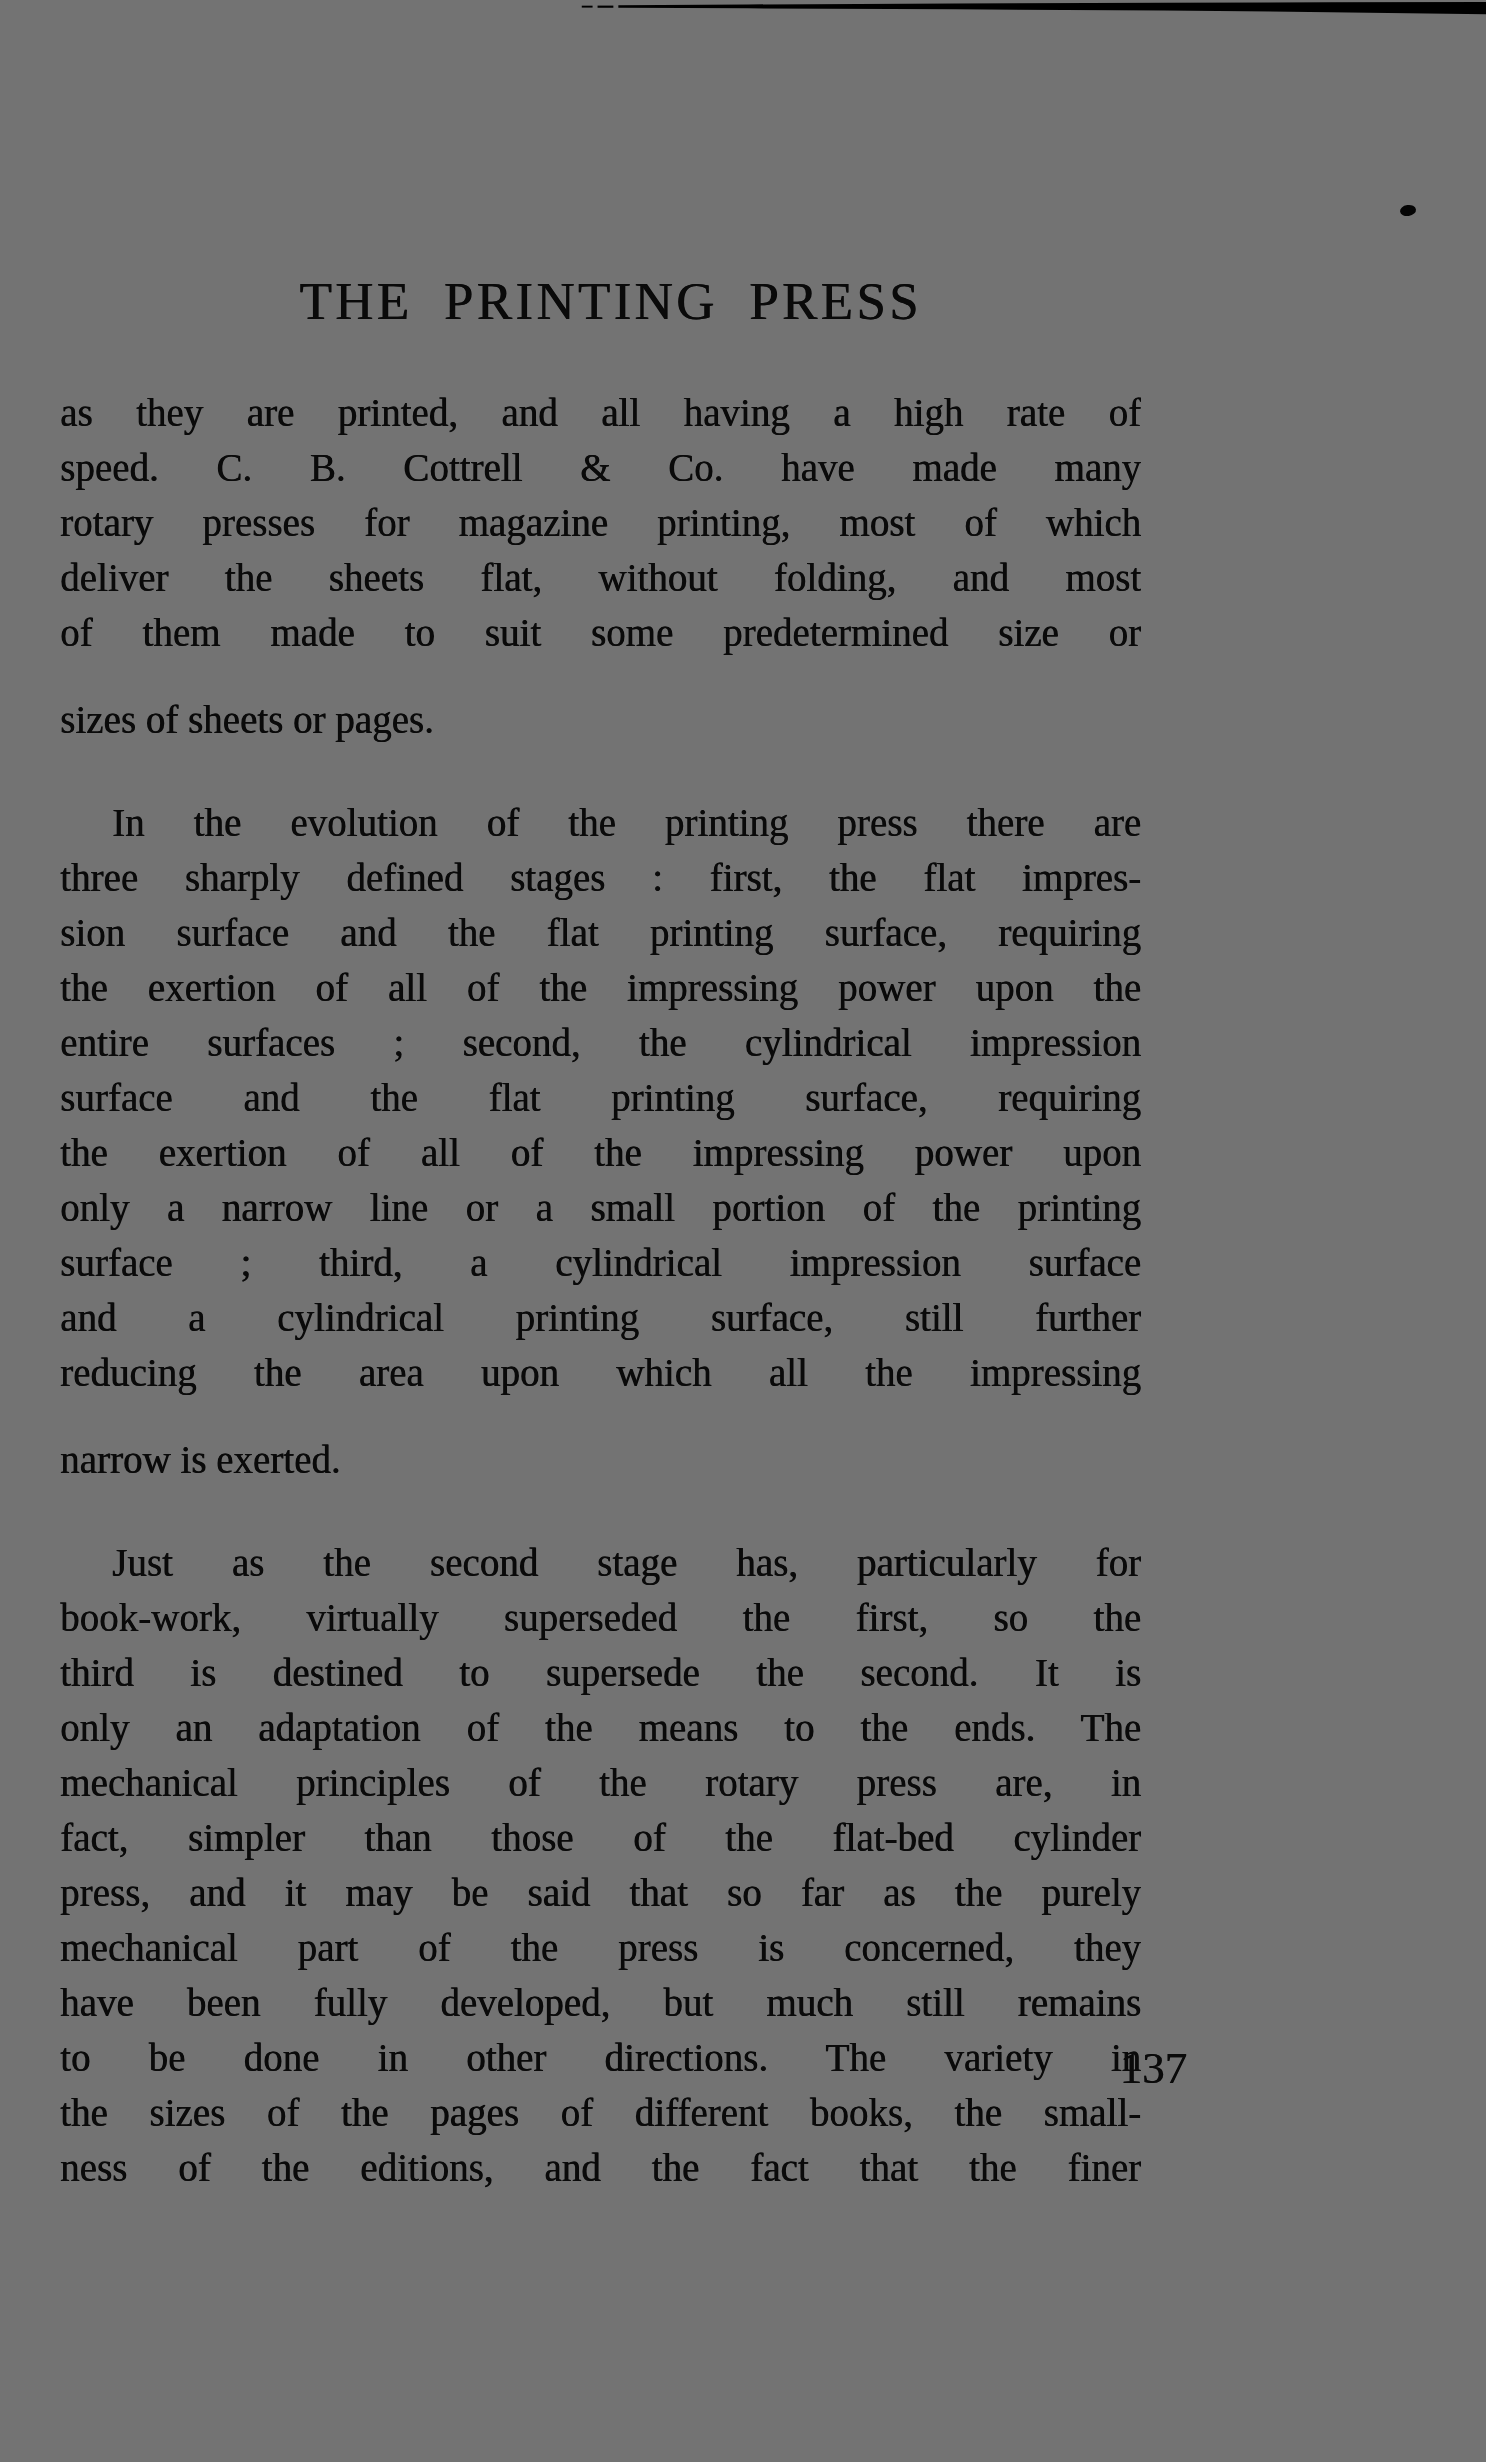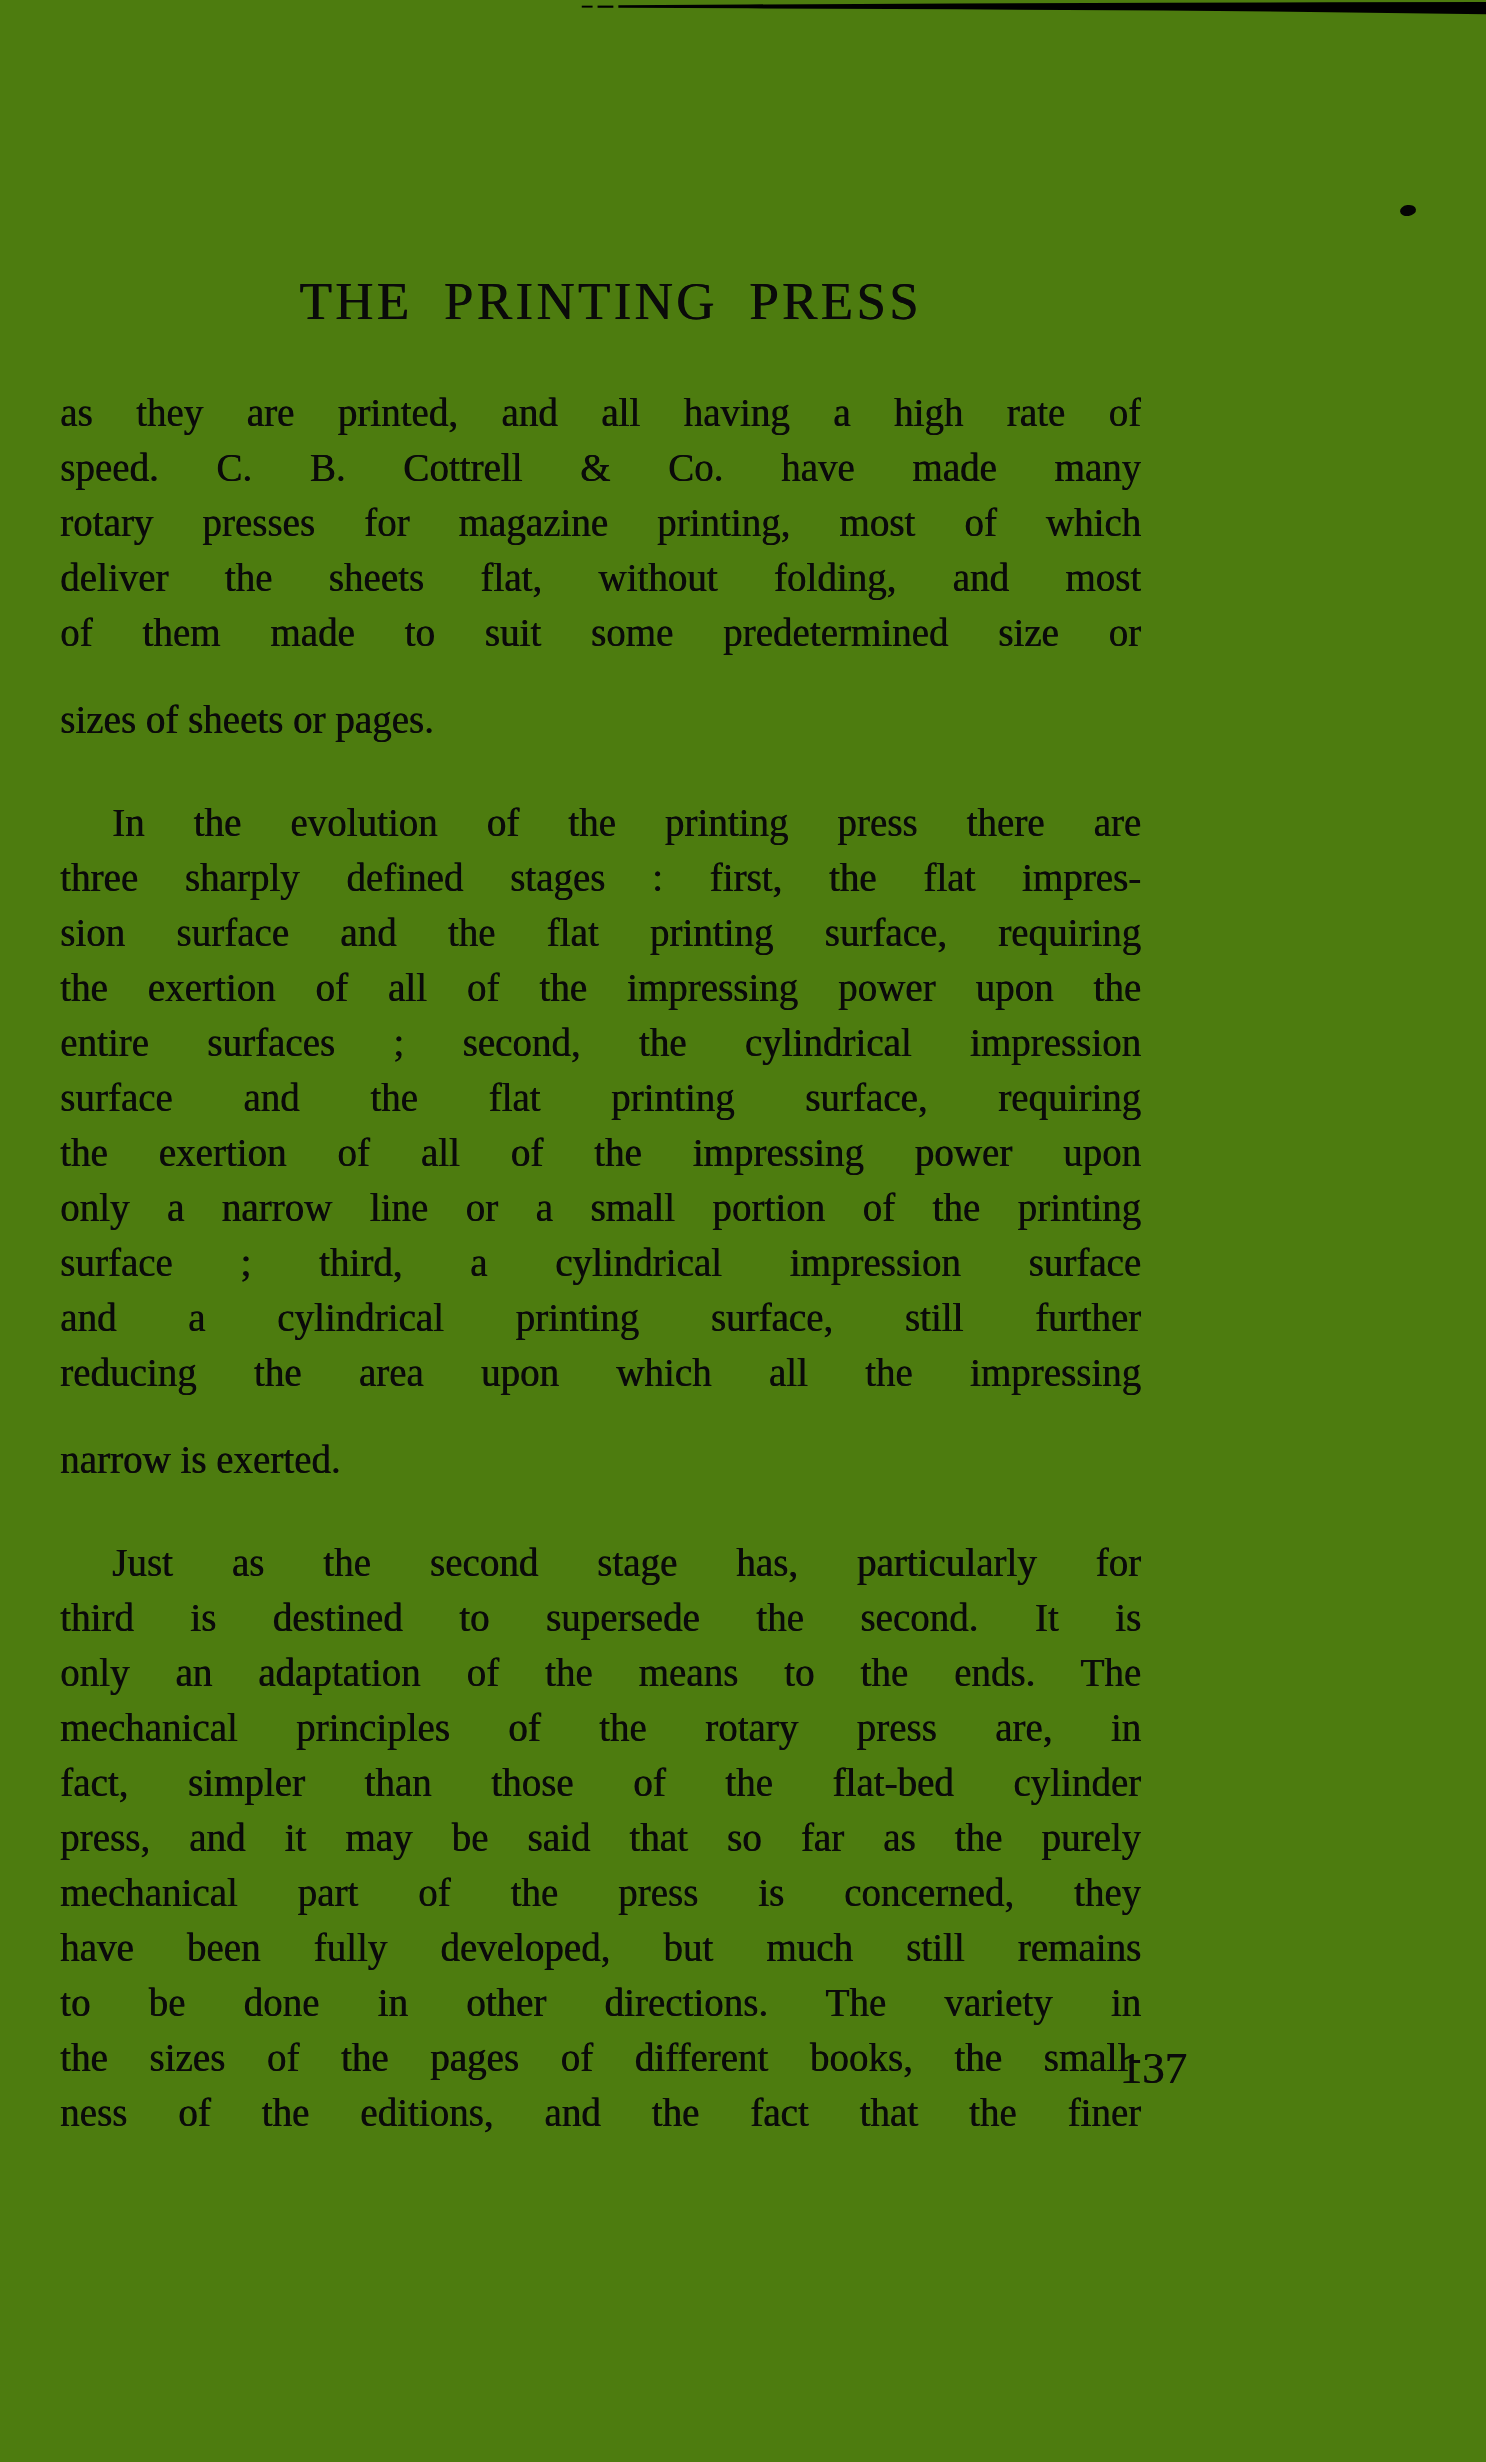--- a/index.html
+++ b/index.html
@@ -4,21 +4,21 @@
 <style>
   html, body {
     margin: 0;
     padding: 0;
     background: #e8e8e8;
   }
   .scan-page {
     position: relative;
     width: 1486px;
     height: 2462px;
-    background: #4d7c0f;
+    background: #737373;
     overflow: hidden;
     font-family: "Liberation Serif", "DejaVu Serif", serif;
     color: #0a0a0a;
   }
   
   .top-artifact {
     position: absolute;
     top: 0;
     left: 0;
     width: 1486px;
@@ -111,20 +111,21 @@
       <div class="text-line">the exertion of all of the impressing power upon the</div>
       <div class="text-line">entire surfaces ; second, the cylindrical impression</div>
       <div class="text-line">surface and the flat printing surface, requiring</div>
       <div class="text-line">the exertion of all of the impressing power upon</div>
       <div class="text-line">only a narrow line or a small portion of the printing</div>
       <div class="text-line">surface ; third, a cylindrical impression surface</div>
       <div class="text-line">and a cylindrical printing surface, still further</div>
       <div class="text-line">reducing the area upon which all the impressing</div>
       <div class="text-line para-end">narrow is exerted.</div>
       <div class="text-line indent">Just as the second stage has, particularly for</div>
+      <div class="text-line">book-work, virtually superseded the first, so the</div>
       <div class="text-line">third is destined to supersede the second.  It is</div>
       <div class="text-line">only an adaptation of the means to the ends.  The</div>
       <div class="text-line">mechanical principles of the rotary press are, in</div>
       <div class="text-line">fact, simpler than those of the flat-bed cylinder</div>
       <div class="text-line">press, and it may be said that so far as the purely</div>
       <div class="text-line">mechanical part of the press is concerned, they</div>
       <div class="text-line">have been fully developed, but much still remains</div>
       <div class="text-line">to be done in other directions.  The variety in</div>
       <div class="text-line">the sizes of the pages of different books, the small-</div>
       <div class="text-line">ness of the editions, and the fact that the finer</div>

